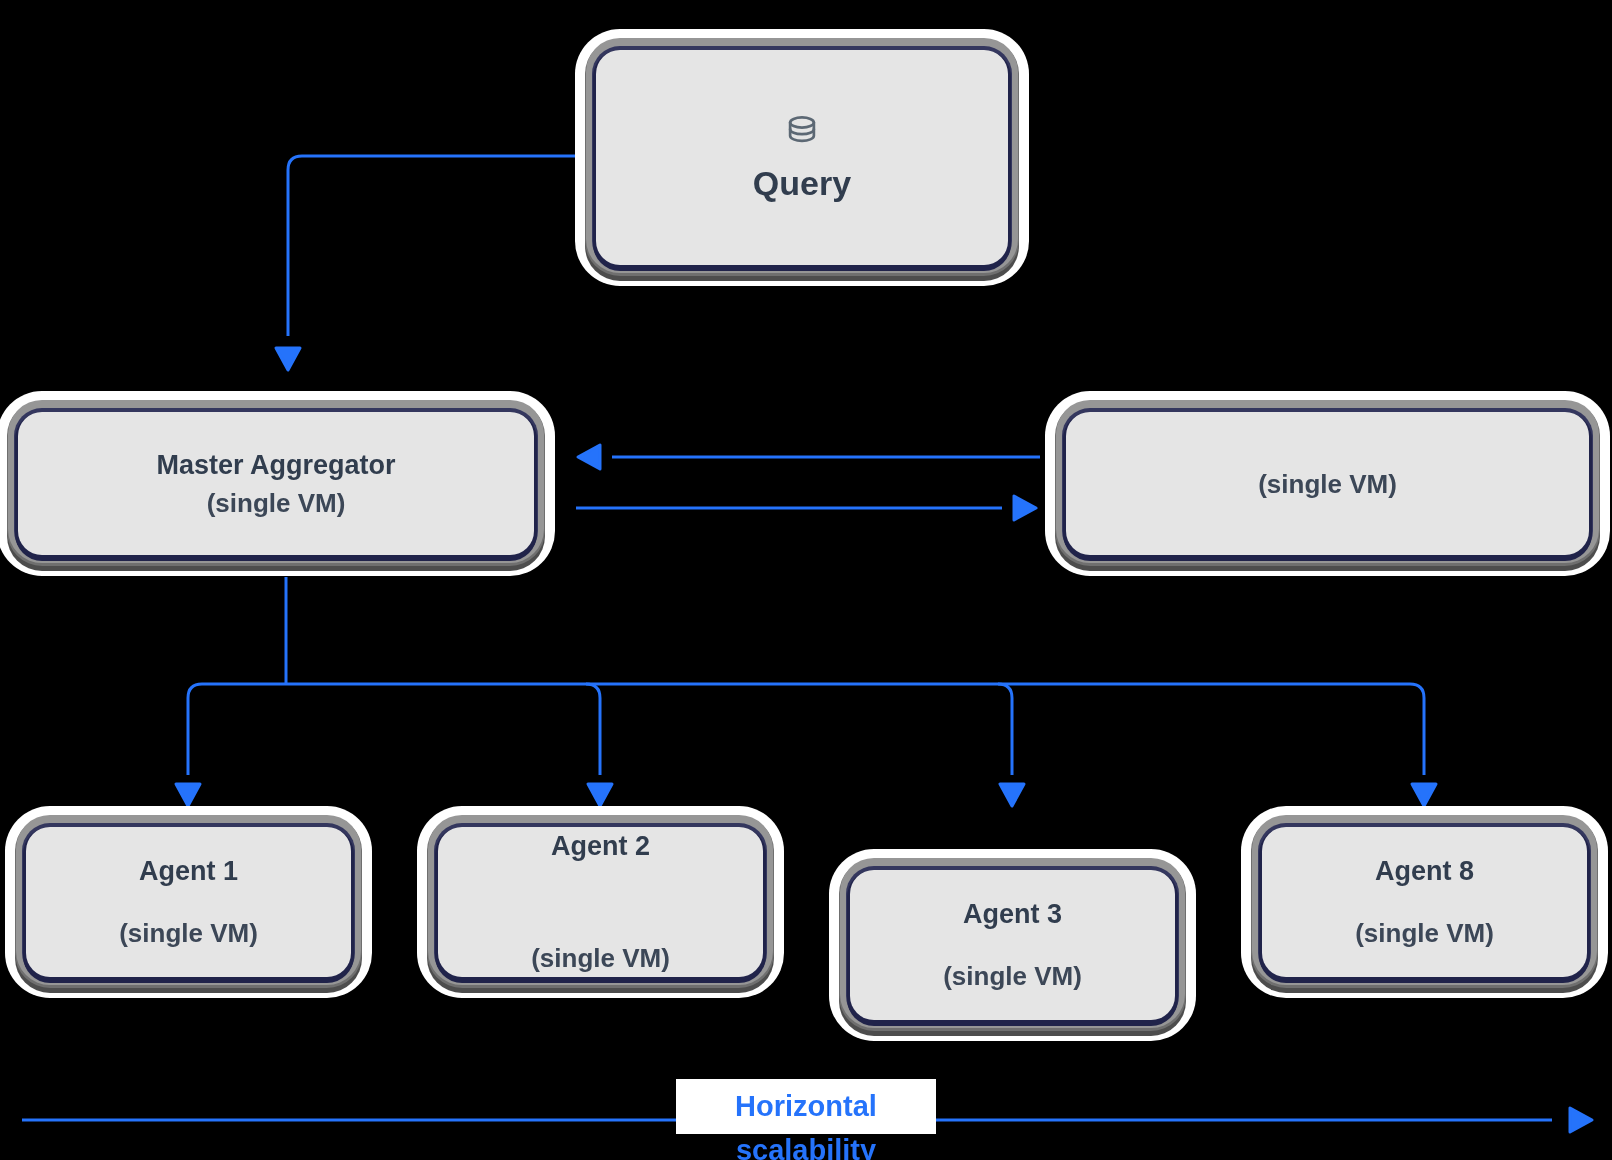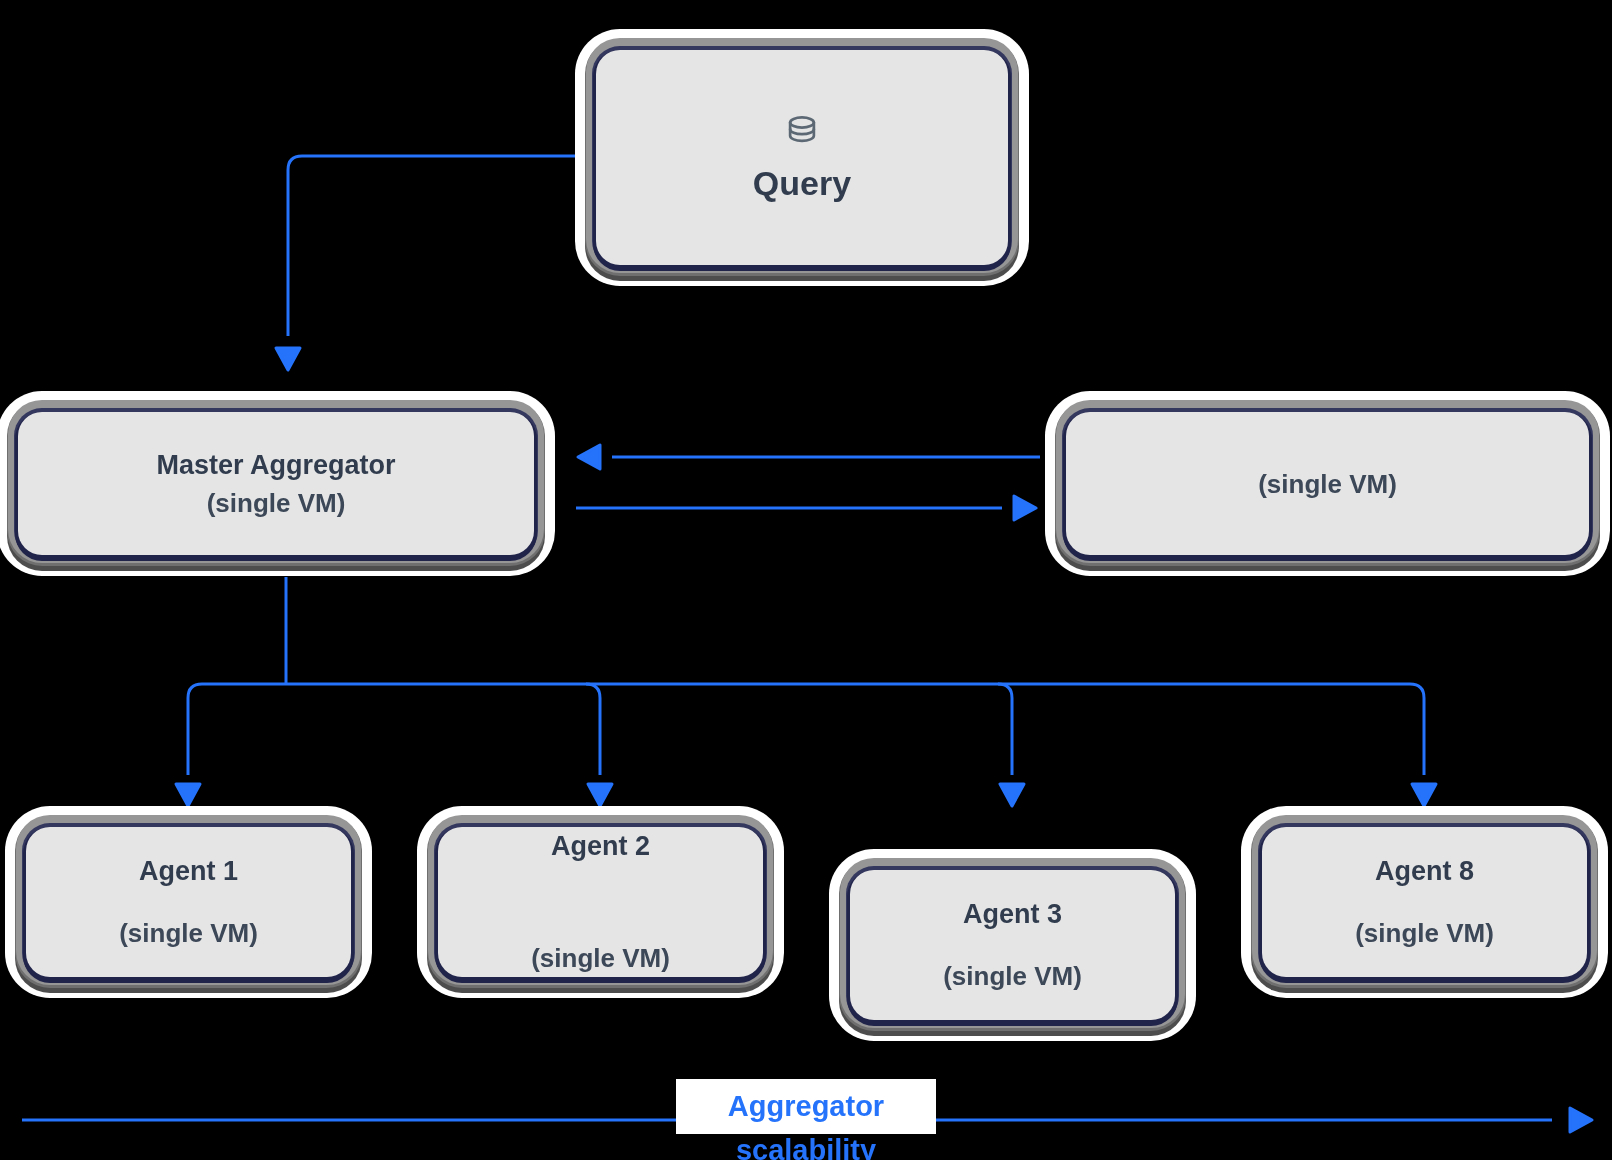--- a/index.html
+++ b/index.html
@@ -163,17 +163,17 @@
     <div class="title">Agent 3</div>
     <div class="subtitle">(single VM)</div>
   </div>
 
   <div class="node agent agent4">
     <div class="title">Agent 8</div>
     <div class="subtitle">(single VM)</div>
   </div>
 
   <div class="footer-label">
-    <span class="line first">Aggregator</span>
+    <span class="line first">Horizontal</span>
     <span class="line">scalability</span>
   </div>
 
 </div>
 
 </body></html>

